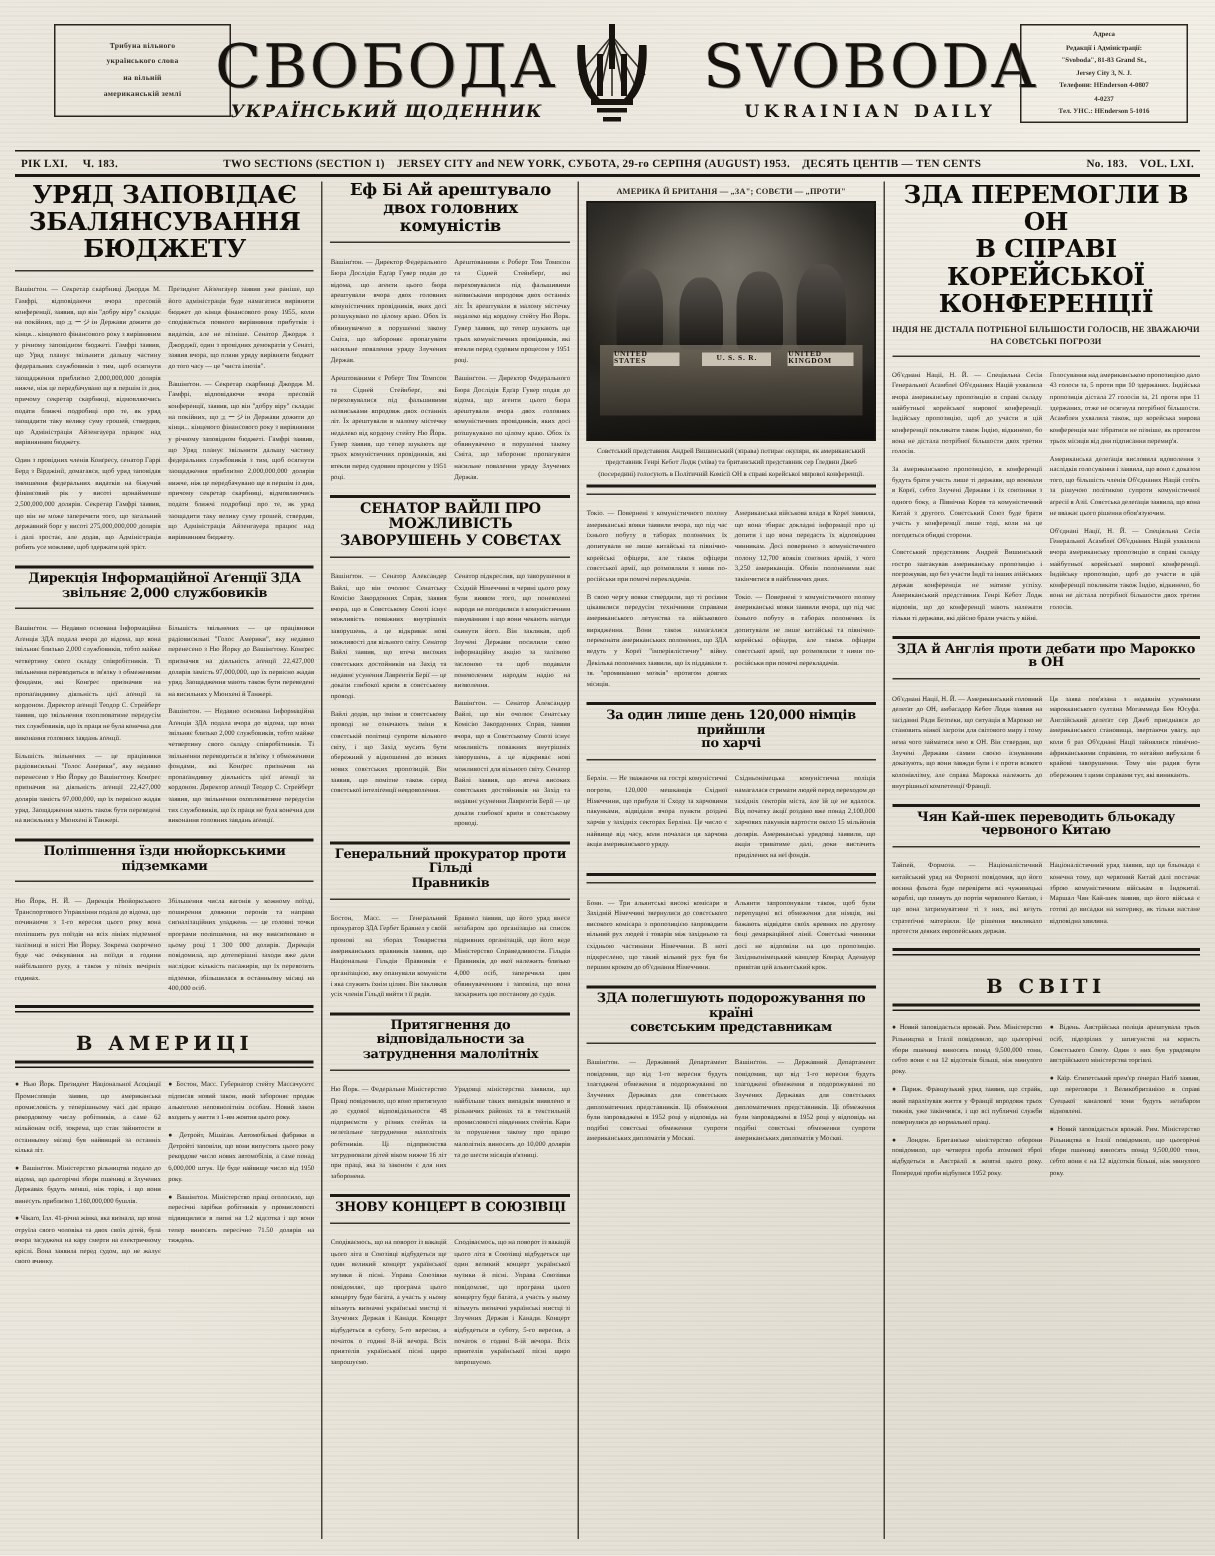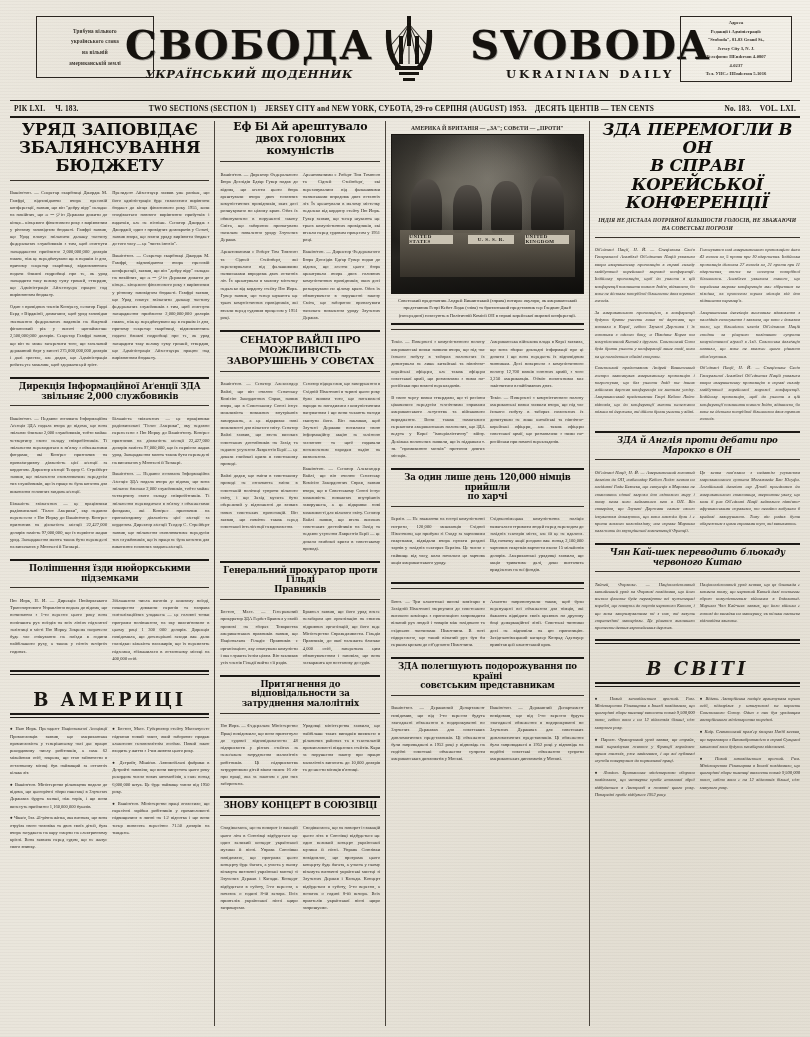--- a/index.html
+++ b/index.html
@@ -35,57 +35,57 @@
     position:absolute;right:8px;top:2px;width:112px;height:66px;
     border:1.6px solid #2a2520;box-sizing:border-box;
     display:flex;flex-direction:column;justify-content:center;align-items:center;
     padding:2px 3px;
   }
   .addr-box div{font-size:4.6px;font-weight:bold;line-height:1.85;text-align:center;color:#35302a;white-space:nowrap;}
   .titles{position:absolute;left:150px;right:125px;top:0;height:78px;
     display:flex;align-items:center;justify-content:center;gap:6px;}
   .word{
     font-family:"DejaVu Serif", serif;
-    font-weight:bold;font-size:40px;line-height:1;
+    font-weight:normal;font-size:40px;line-height:1;
     letter-spacing:1.5px;color:#15120e;
     text-shadow:0.8px 0.8px 0 rgba(0,0,0,.35), -0.4px 0 0 rgba(0,0,0,.2);
   }
   .sub-left,.sub-right{font-size:11.5px;font-weight:bold;letter-spacing:.6px;text-align:center;margin-top:2px;}
   .sub-left{font-style:italic;font-family:"DejaVu Serif",serif;}
   .sub-right{letter-spacing:3px;font-family:"DejaVu Serif",serif;}
   .trident{width:60px;height:74px;position:relative;flex:0 0 auto;}
   .infobar{
     display:flex;align-items:center;justify-content:space-between;
     font-size:7.4px;font-weight:bold;letter-spacing:.2px;padding:2.5px 4px 3px 4px;
     border-top:1px solid #1d1a16;border-bottom:2.5px solid #1d1a16;
   }
   .infobar .seg{white-space:nowrap;}
   .infobar .mid{flex:1;text-align:center;}
   
   .grid{display:flex;gap:0;margin-top:3px;height:905px;}
   .col{box-sizing:border-box;position:relative;}
   .c1{width:207px;padding-right:5px;border-right:1px solid #4a443c;}
   .c2{width:172px;padding:0 5px;border-right:1px solid #4a443c;}
   .c3{width:205px;padding:0 5px;border-right:1px solid #4a443c;}
-  .c4{width:212px;padding-left:5px;font-style:italic;}
+  .c4{width:212px;padding-left:5px;}
   h1.head{
     font-family:"DejaVu Serif", serif;
     font-weight:bold;text-align:center;margin:0;
     letter-spacing:-0.2px;line-height:1.12;color:#100e0b;
   }
   .h-main{font-size:16.5px;}
   .h-sub2{font-size:11px;}
   .h-small{font-size:9.6px;}
   .h-tiny{font-size:8.6px;}
   .kicker{
     font-size:5.6px;font-weight:bold;text-align:center;line-height:1.5;
     letter-spacing:.1px;margin:3px 0 2px;color:#2a2520;
   }
   .sect{
-    font-family:"DejaVu Serif", serif;font-weight:bold;font-size:18px;
+    font-family:"DejaVu Serif", serif;font-weight:bold;font-size:13px;
     text-align:center;letter-spacing:3px;margin:14px 0 2px;
   }
   .dblrule{border-top:2.5px solid #1d1a16;border-bottom:1px solid #1d1a16;height:2px;margin:3px 0;}
   .hr1{height:1px;background:#3a342c;margin:4px 0;}
   .hr2{height:2px;background:#1d1a16;margin:4px 0 3px;}
   
   .body2{display:flex;gap:5px;}
   .body2 .sub{flex:1;}
   .tx{font-size:4.5px;line-height:1.62;text-align:justify;color:#2b2721;
       hyphens:auto;word-spacing:-0.2px;letter-spacing:0.05px;}

